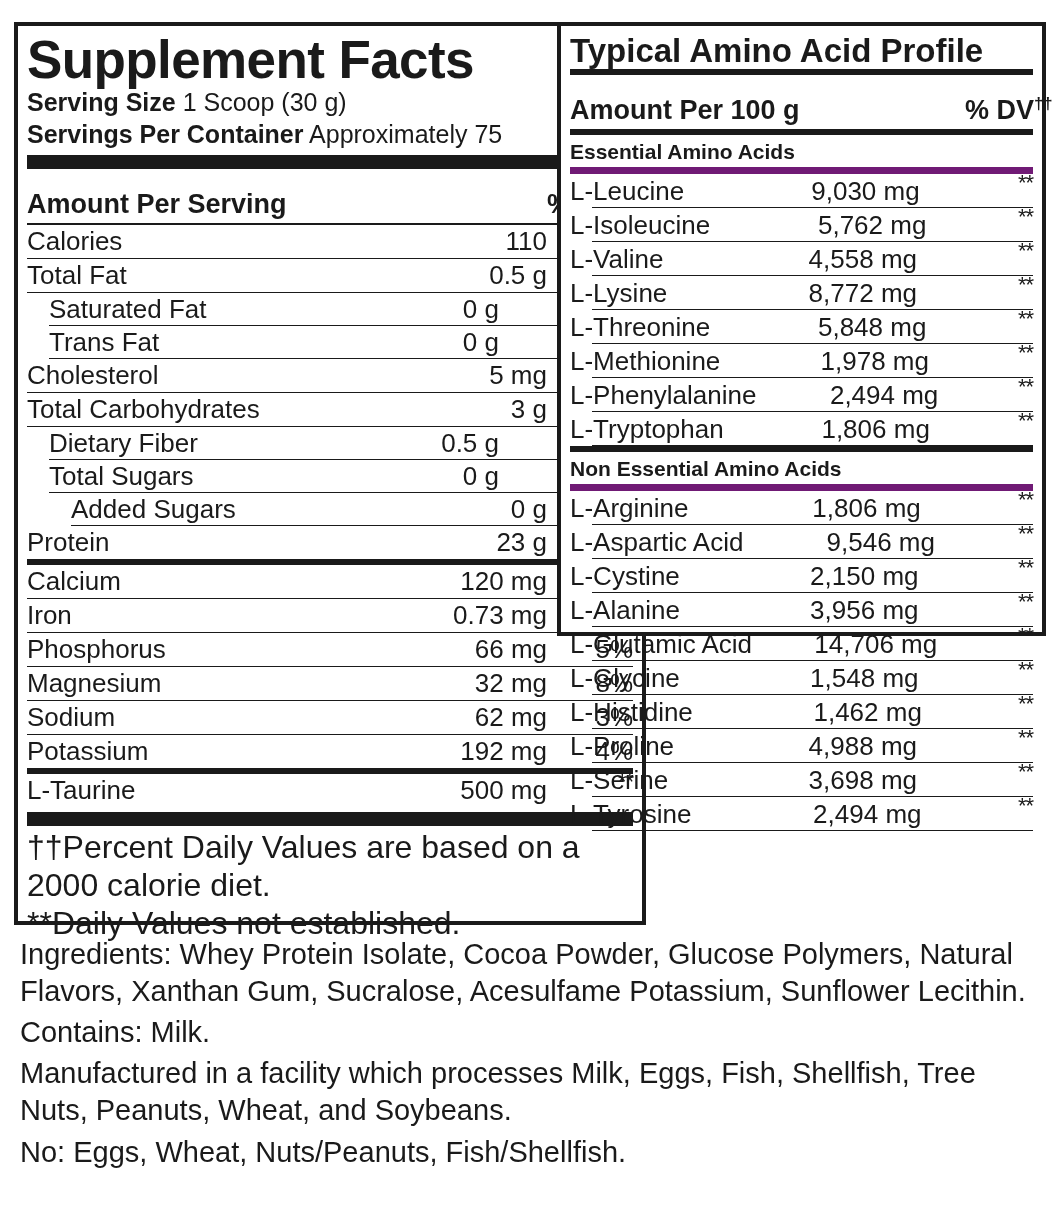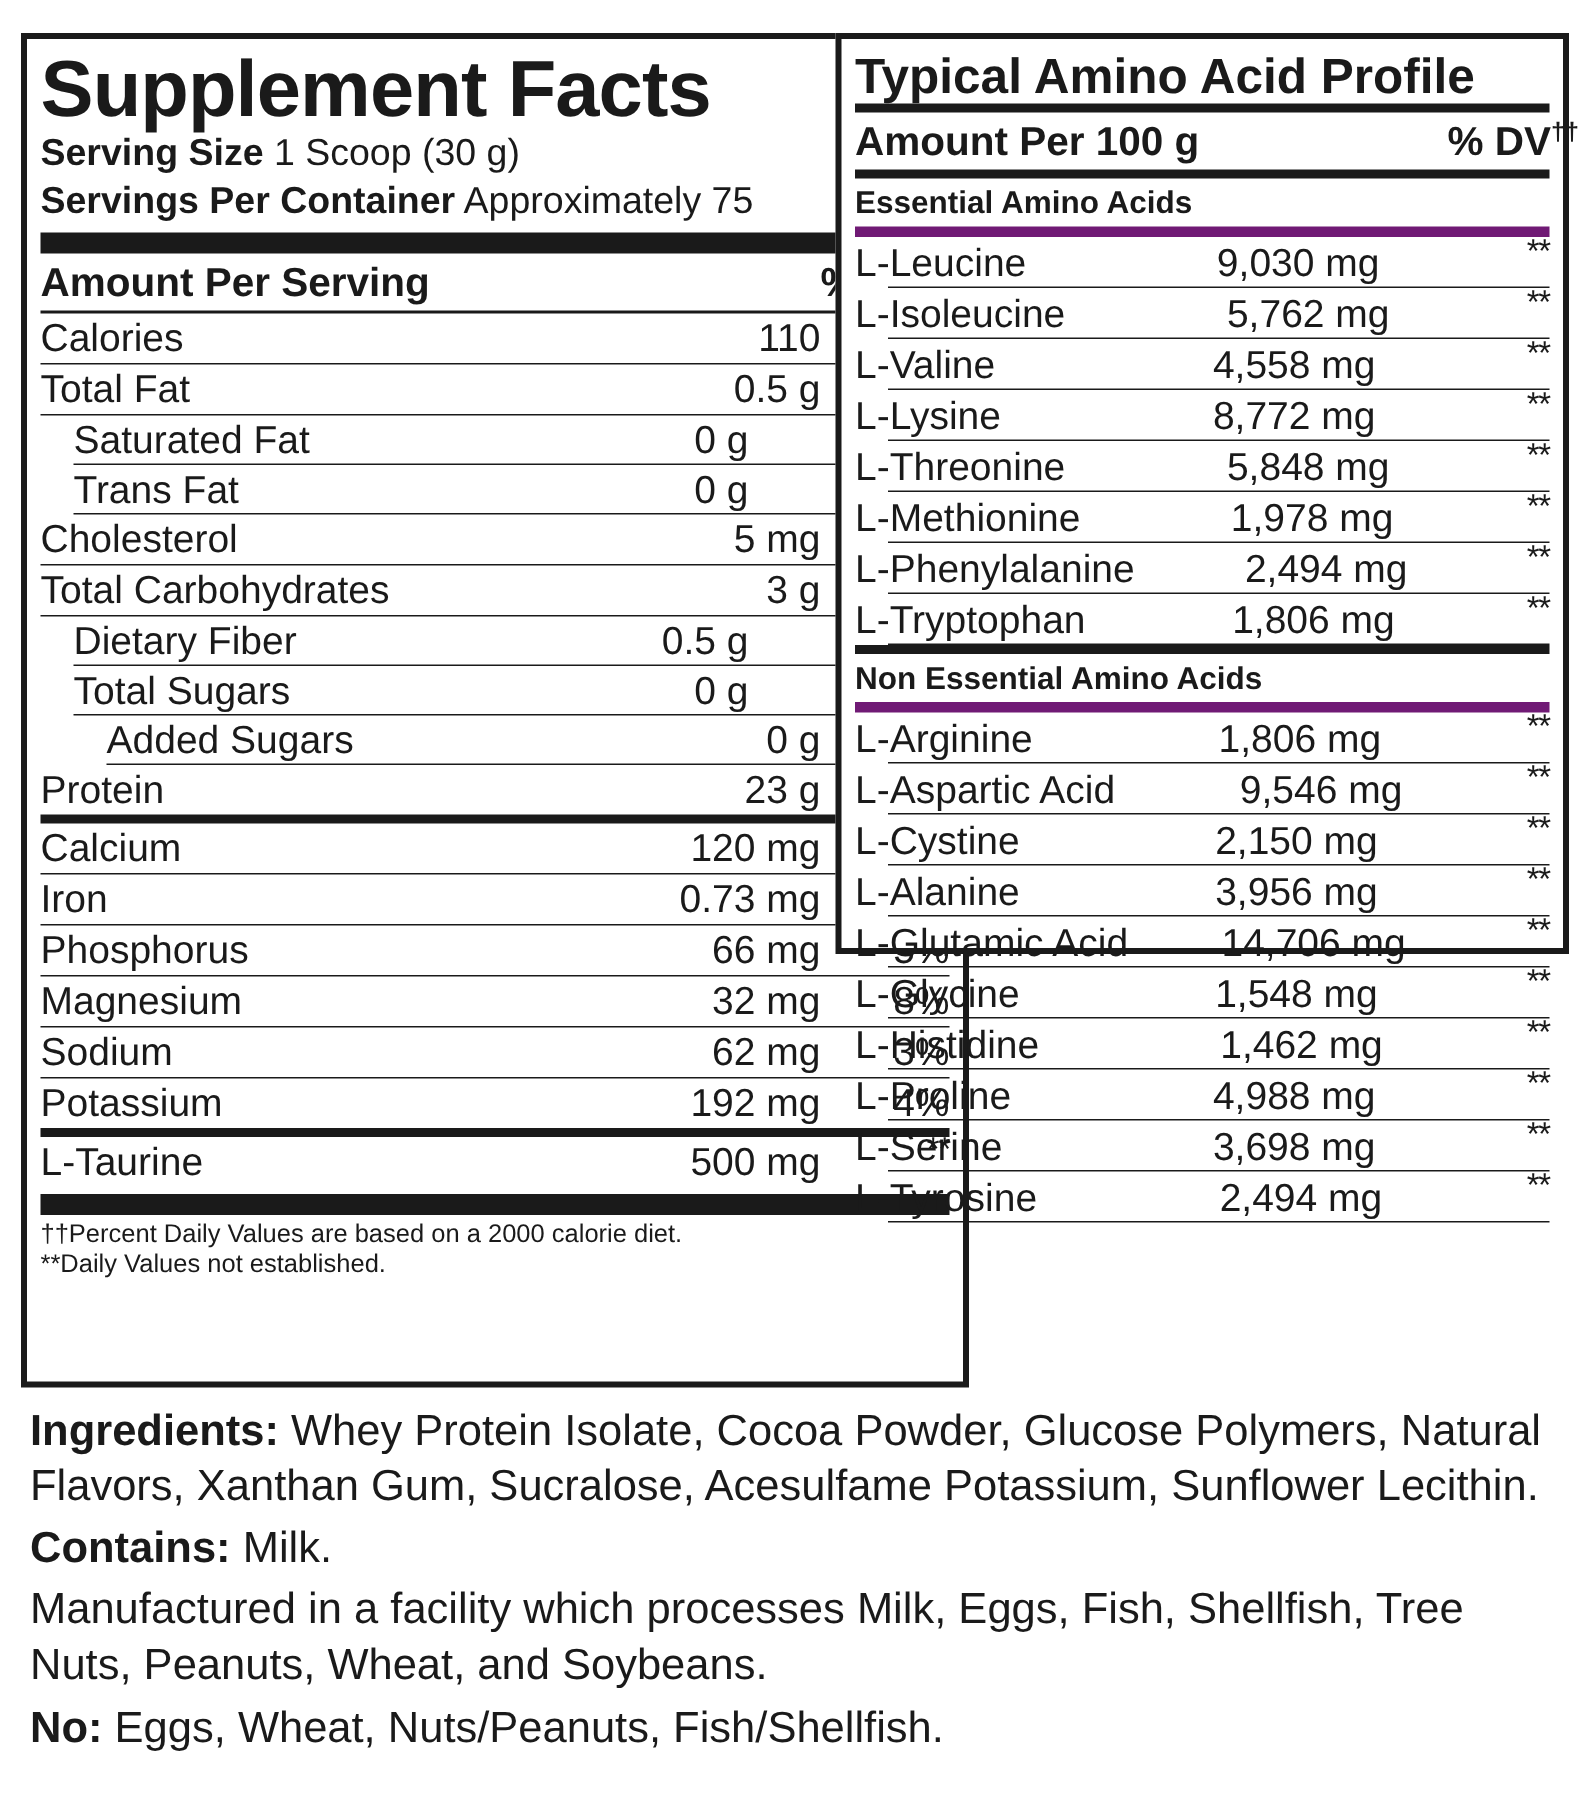--- a/index.html
+++ b/index.html
@@ -89,55 +89,55 @@
   .stars { font-size: 22px; vertical-align: super; line-height: 0; letter-spacing: -1px; }
 
   
   #panel-left .val { width: 150px; }
   #panel-left .dv  { width: 86px;  }
 
   
   .hdr-row {
     display: flex; align-items: baseline;
     font-size: 27px; font-weight: bold;
-    padding: 4px 0 3px 0; white-space: nowrap;
+    padding: 4px 0 3px 0; white-space: nowrap; margin-top: 16px;
   }
   .hdr-row .nm { flex: 1 1 auto; }
   .hdr-row .dv { width: 86px; text-align: right; }
 
   
   #panel-right .val { width: 195px; }
   #panel-right .dv  { width: 68px;  }
   #panel-right .row { font-size: 26px; padding: 4px 0 4px 0; }
   #panel-right .hdr-row { font-size: 27px; }
   #panel-right .hdr-row .dv { width: 68px; }
 
   .section-head {
     font-size: 21px; font-weight: bold;
     padding: 5px 0 3px 0;
     border-bottom: 7px solid #701a75;
     white-space: nowrap;
   }
 
   
   .footnotes {
-    font-size: 17px;
+    font-size: 32px;
     line-height: 1.18;
     padding-top: 3px;
   }
 
   
   #bottom-text {
     position: absolute;
     left: 20px; top: 936px; width: 1025px;
     font-size: 29px;
     line-height: 1.28;
   }
   #bottom-text p { margin: 0 0 4px 0; }
-  #bottom-text b { font-weight: bold; margin-top: 43px; }
+  #bottom-text b { font-weight: normal; margin-top: 43px; }
 </style>
 </head>
 <body>
 
 <div class="panel" id="panel-left">
 
   <div class="sf-title">Supplement Facts</div>
 
   <div class="serving-line">
     <b>Serving Size</b>

